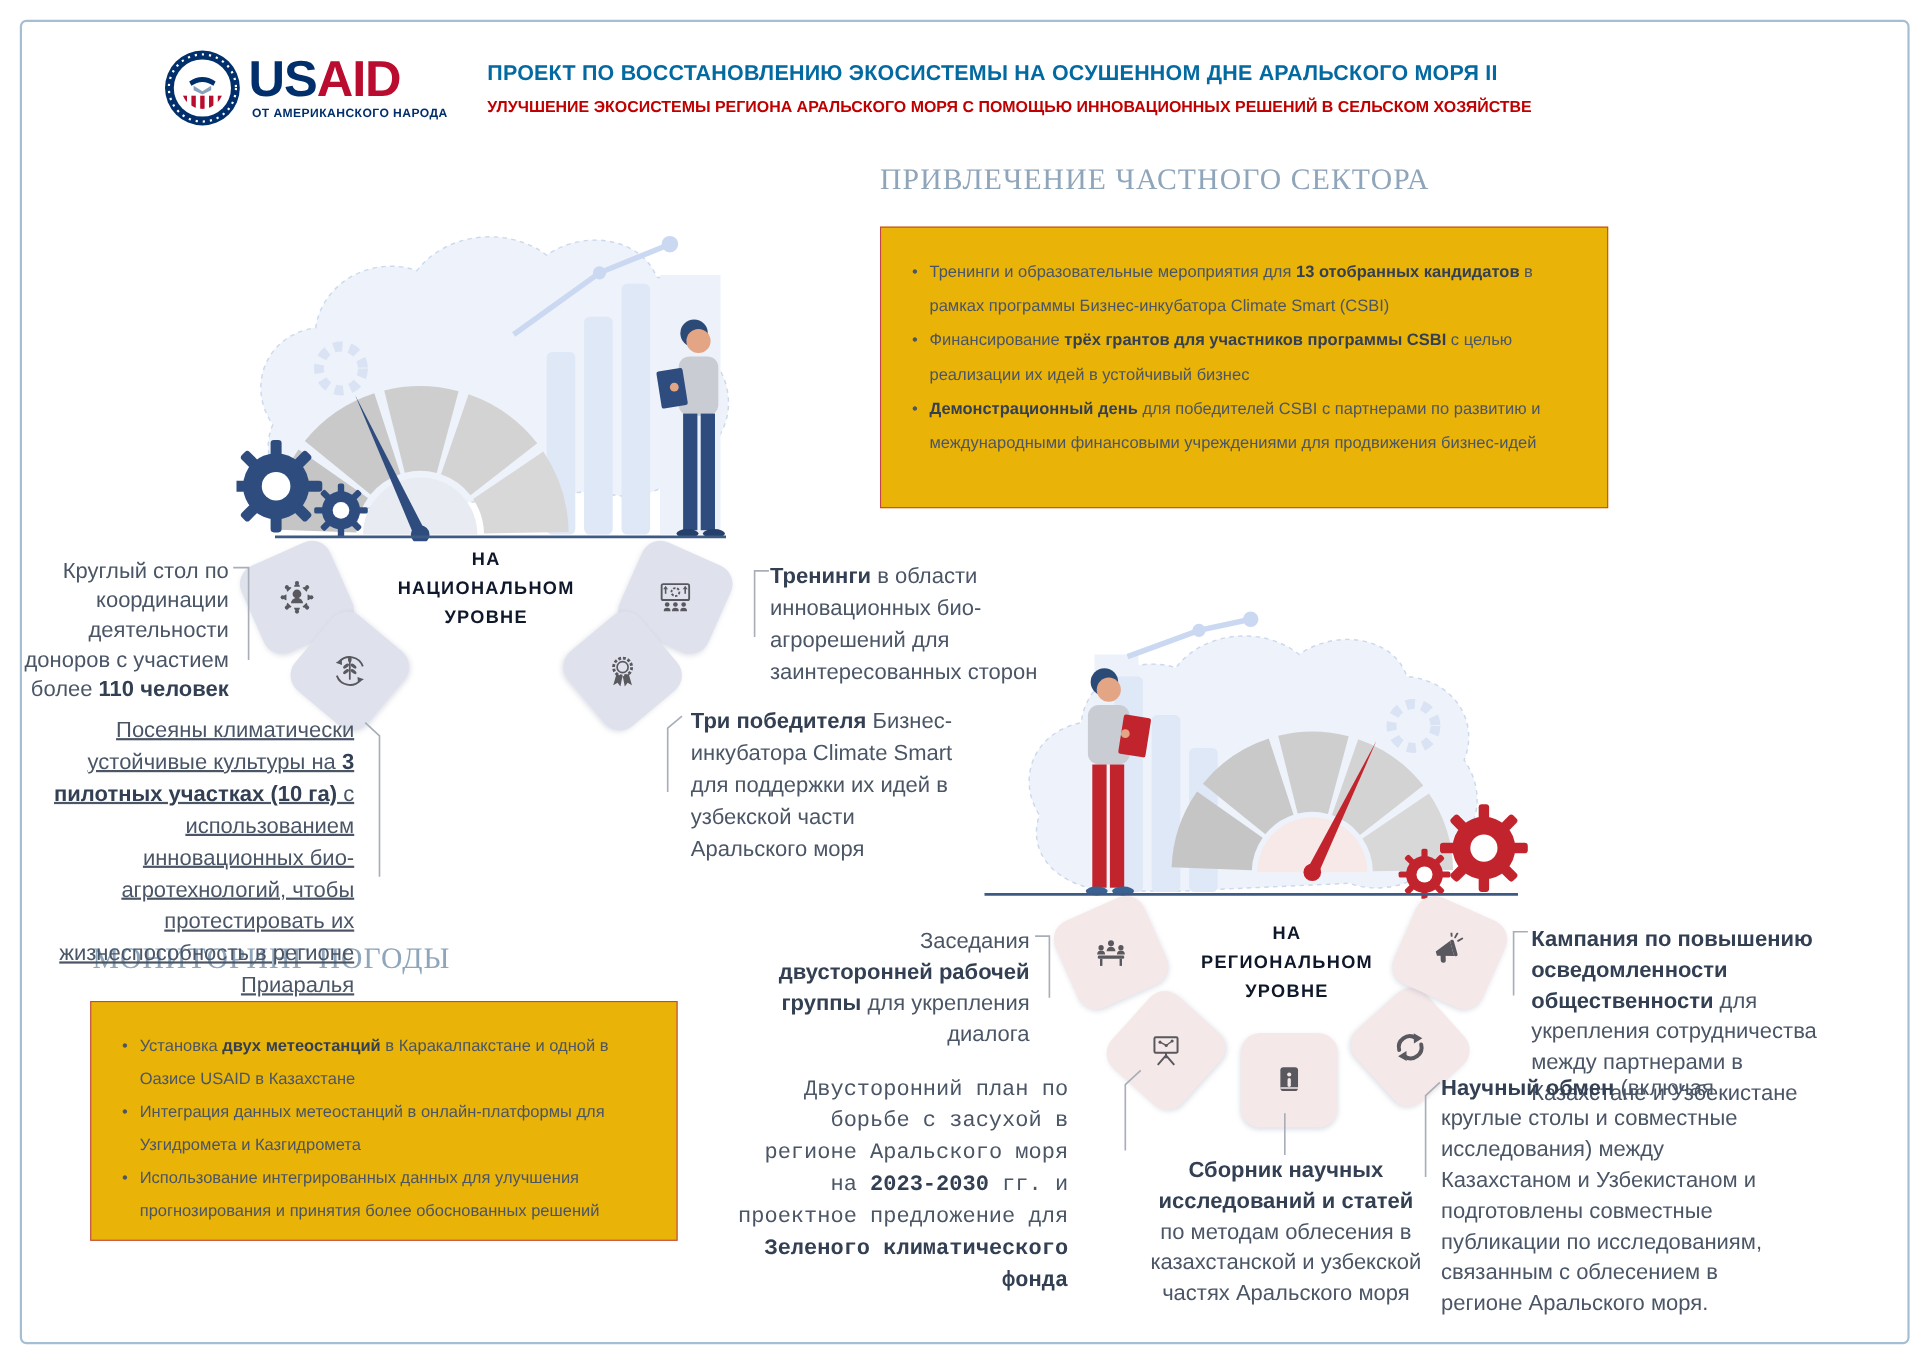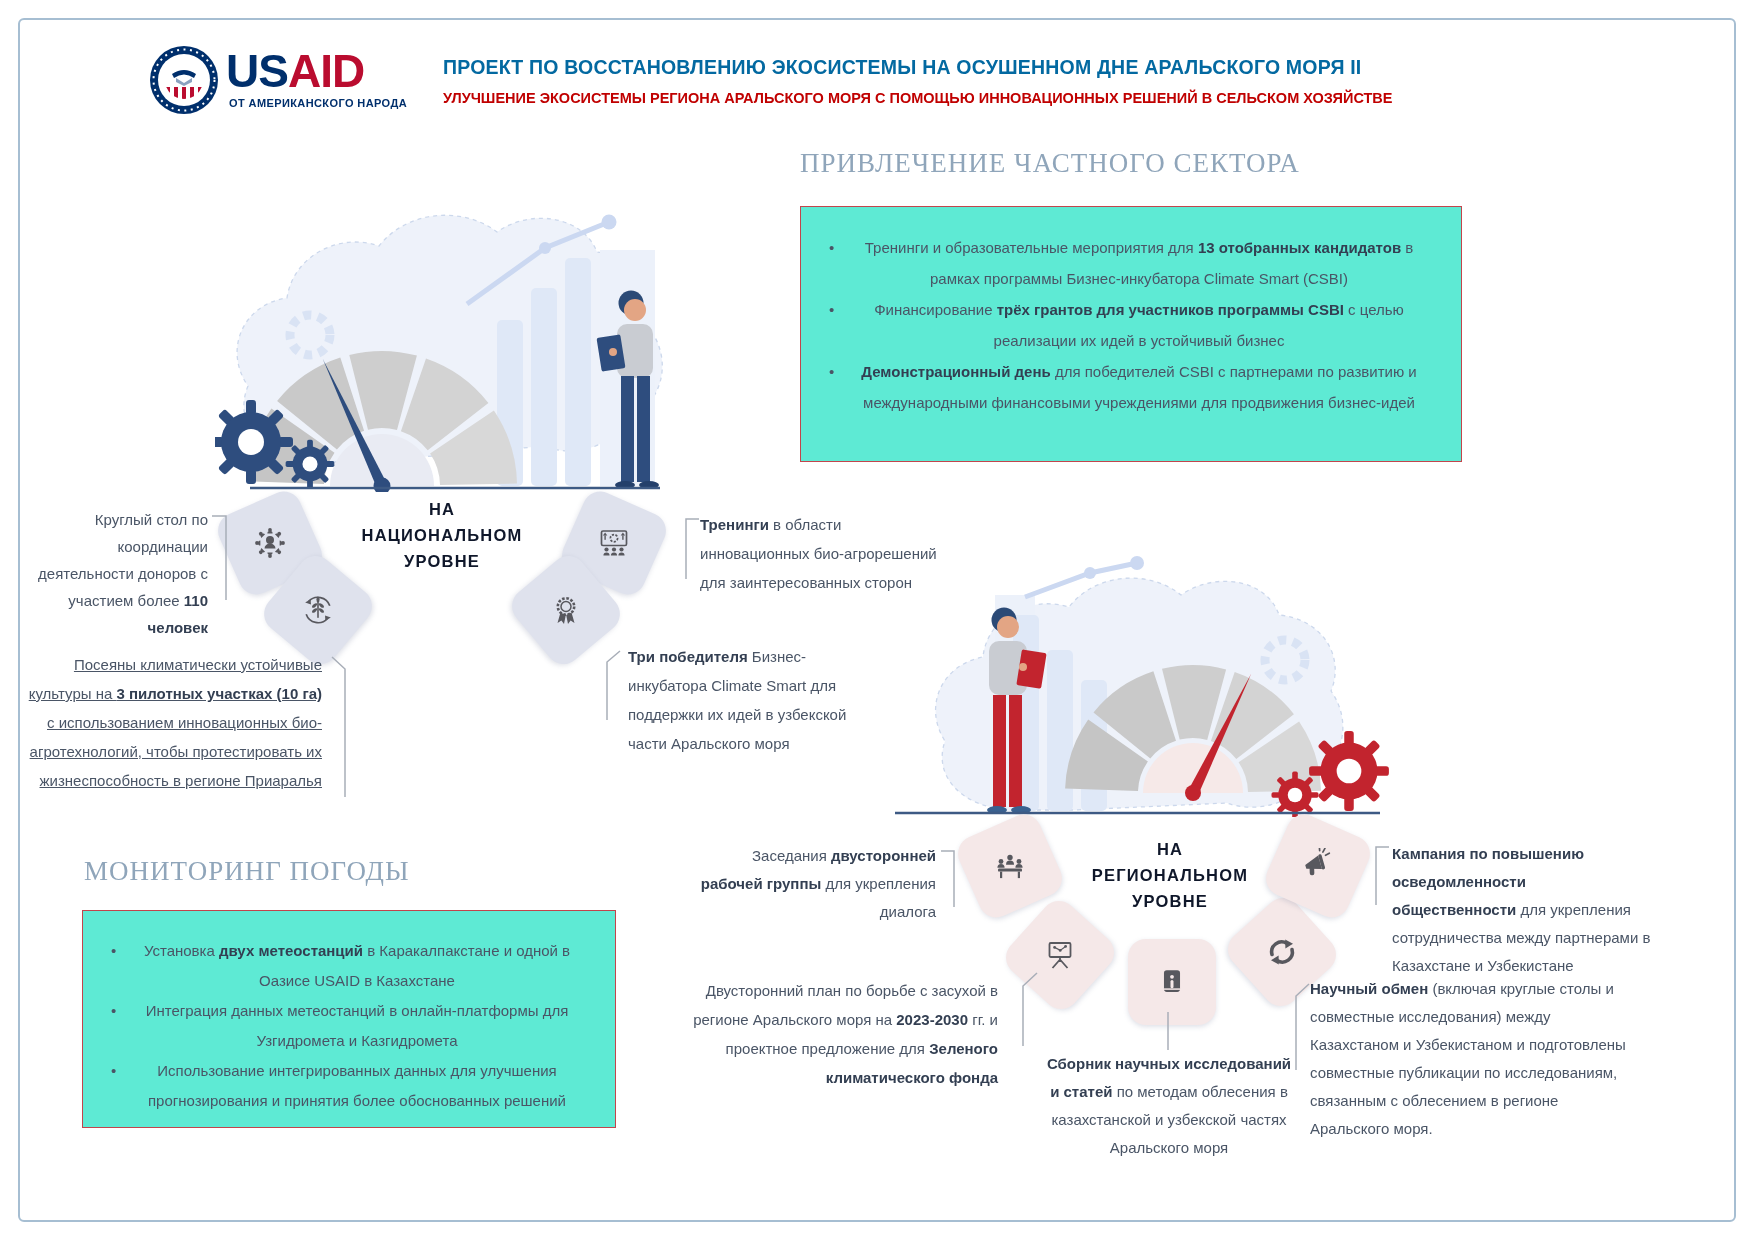--- a/index.html
+++ b/index.html
@@ -17,30 +17,30 @@
   .title{position:absolute;left:443px;top:56px;width:1010px;font-size:19.5px;
          font-weight:bold;color:#0369a1;letter-spacing:.2px;}
   .subtitle{position:absolute;left:443px;top:90px;width:1010px;font-size:14.5px;
             font-weight:bold;color:#c00000;}
   
   .sec-head{position:absolute;font-family:"Liberation Serif",serif;font-size:27px;
             color:#8fa5ba;letter-spacing:1px;}
   .sec-head.private{left:800px;top:148px;}
   .sec-head.weather{left:84px;top:856px;}
   
-  .redbox{position:absolute;border:1.5px solid #c2454c;background:#5eead4;text-align:center;}
+  .redbox{position:absolute;border:1.5px solid #c2454c;background:#eab308;}
   .redbox.private{left:800px;top:206px;width:660px;height:254px;}
   .redbox.weather{left:82px;top:910px;width:532px;height:216px;}
   .redbox ul{margin:0;padding:25px 28px 0 44px;list-style:none;}
   .redbox li{position:relative;font-size:15px;line-height:31px;color:#4a5566;}
   .redbox.weather li{line-height:30px;}
   .redbox li::before{content:"•";position:absolute;left:-16px;color:#4a5566;}
   b{font-weight:bold;color:#333f52;}
   
-  .ann{position:absolute;font-size:15px;line-height:29px;color:#4a5566;}
+  .ann{position:absolute;font-size:20px;line-height:29px;color:#4a5566;}
   .ann.r{text-align:right;}
   .ann.c{text-align:center;}
   
   .level-label{position:absolute;width:220px;text-align:center;white-space:pre-line;
                font-size:16.5px;font-weight:bold;color:#0f172a;letter-spacing:1.2px;
                line-height:26px;}
   
   .tile{position:absolute;width:88px;height:86px;border-radius:18px;
         display:flex;align-items:center;justify-content:center;
         transform:translate(-50%,-50%) rotate(var(--r));
@@ -409,21 +409,21 @@
   </div>
   <div class="level-label" style="left:1060px;top:836px;">НА
 РЕГИОНАЛЬНОМ
 УРОВНЕ</div>
 
   <div class="ann r" style="left:22px;top:506px;width:186px;line-height:27px;"><span>Круглый стол по координации деятельности доноров с участием более </span><b>110 человек</b></div>
   <div class="ann r" style="left:22px;top:650px;width:300px;text-decoration:underline;"><span>Посеяны климатически устойчивые культуры на </span><b>3 пилотных участках (10 га)</b><span> с использованием инновационных био-агротехнологий, чтобы протестировать их жизнеспособность в регионе Приаралья</span></div>
   <div class="ann" style="left:700px;top:510px;width:250px;"><b>Тренинги</b><span> в области инновационных био-агрорешений для заинтересованных сторон</span></div>
   <div class="ann" style="left:628px;top:642px;width:245px;"><b>Три победителя</b><span> Бизнес-инкубатора Climate Smart для поддержки их идей в узбекской части Аральского моря</span></div>
   <div class="ann r" style="left:700px;top:842px;width:236px;line-height:28px;"><span>Заседания </span><b>двусторонней рабочей группы</b><span> для укрепления диалога</span></div>
-  <div class="ann r" style="left:686px;top:976px;width:312px;"><span>Двусторонний план по борьбе с засухой в регионе Аральского моря на </span><b>2023-2030</b><span> гг. и проектное предложение для </span><b>Зеленого климатического фонда</b></div>
+  <div class="ann r" style="left:659px;top:976px;width:312px;font-family:Liberation Mono, monospace;"><span>Двусторонний план по борьбе с засухой в регионе Аральского моря на </span><b>2023-2030</b><span> гг. и проектное предложение для </span><b>Зеленого климатического фонда</b></div>
   <div class="ann c" style="left:1045px;top:1050px;width:248px;line-height:28px;"><b>Сборник научных исследований и статей</b><span> по методам облесения в казахстанской и узбекской частях Аральского моря</span></div>
   <div class="ann" style="left:1392px;top:840px;width:262px;line-height:28px;"><b>Кампания по повышению осведомленности общественности</b><span> для укрепления сотрудничества между партнерами в Казахстане и Узбекистане</span></div>
   <div class="ann" style="left:1310px;top:975px;width:320px;line-height:28px;"><b>Научный обмен</b><span> (включая круглые столы и совместные исследования) между Казахстаном и Узбекистаном и подготовлены совместные публикации по исследованиям, связанным с облесением в регионе Аральского моря.</span></div>
 
   <svg class="overlay" width="1754" height="1240" viewBox="0 0 1754 1240">
     <g fill="none" stroke="#a8aeb8" stroke-width="1.5">
       <path d="M212,516 h14 v84"></path>
       <path d="M332,657 l13,12 v128"></path>
       <path d="M699,519 h-13 v60"></path>
       <path d="M620,651 l-13,11 v58"></path>

